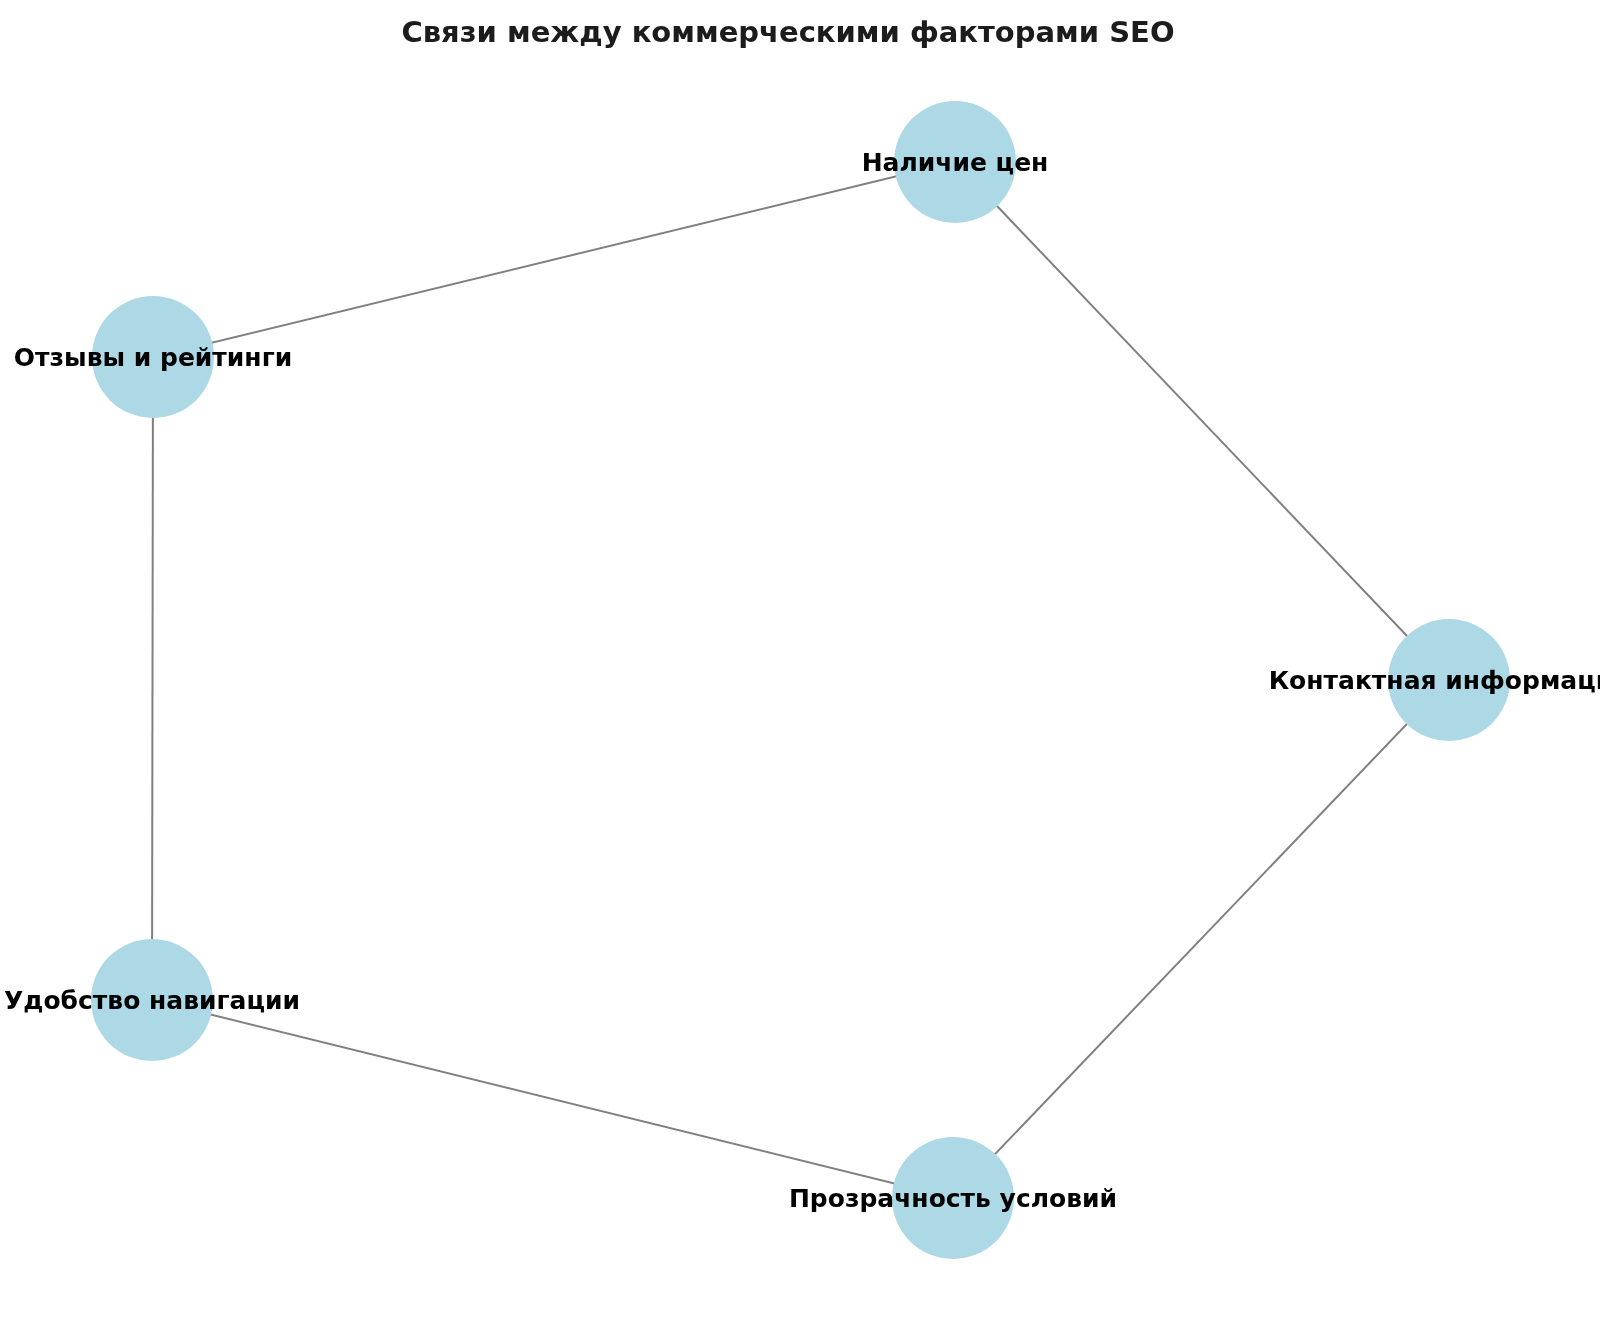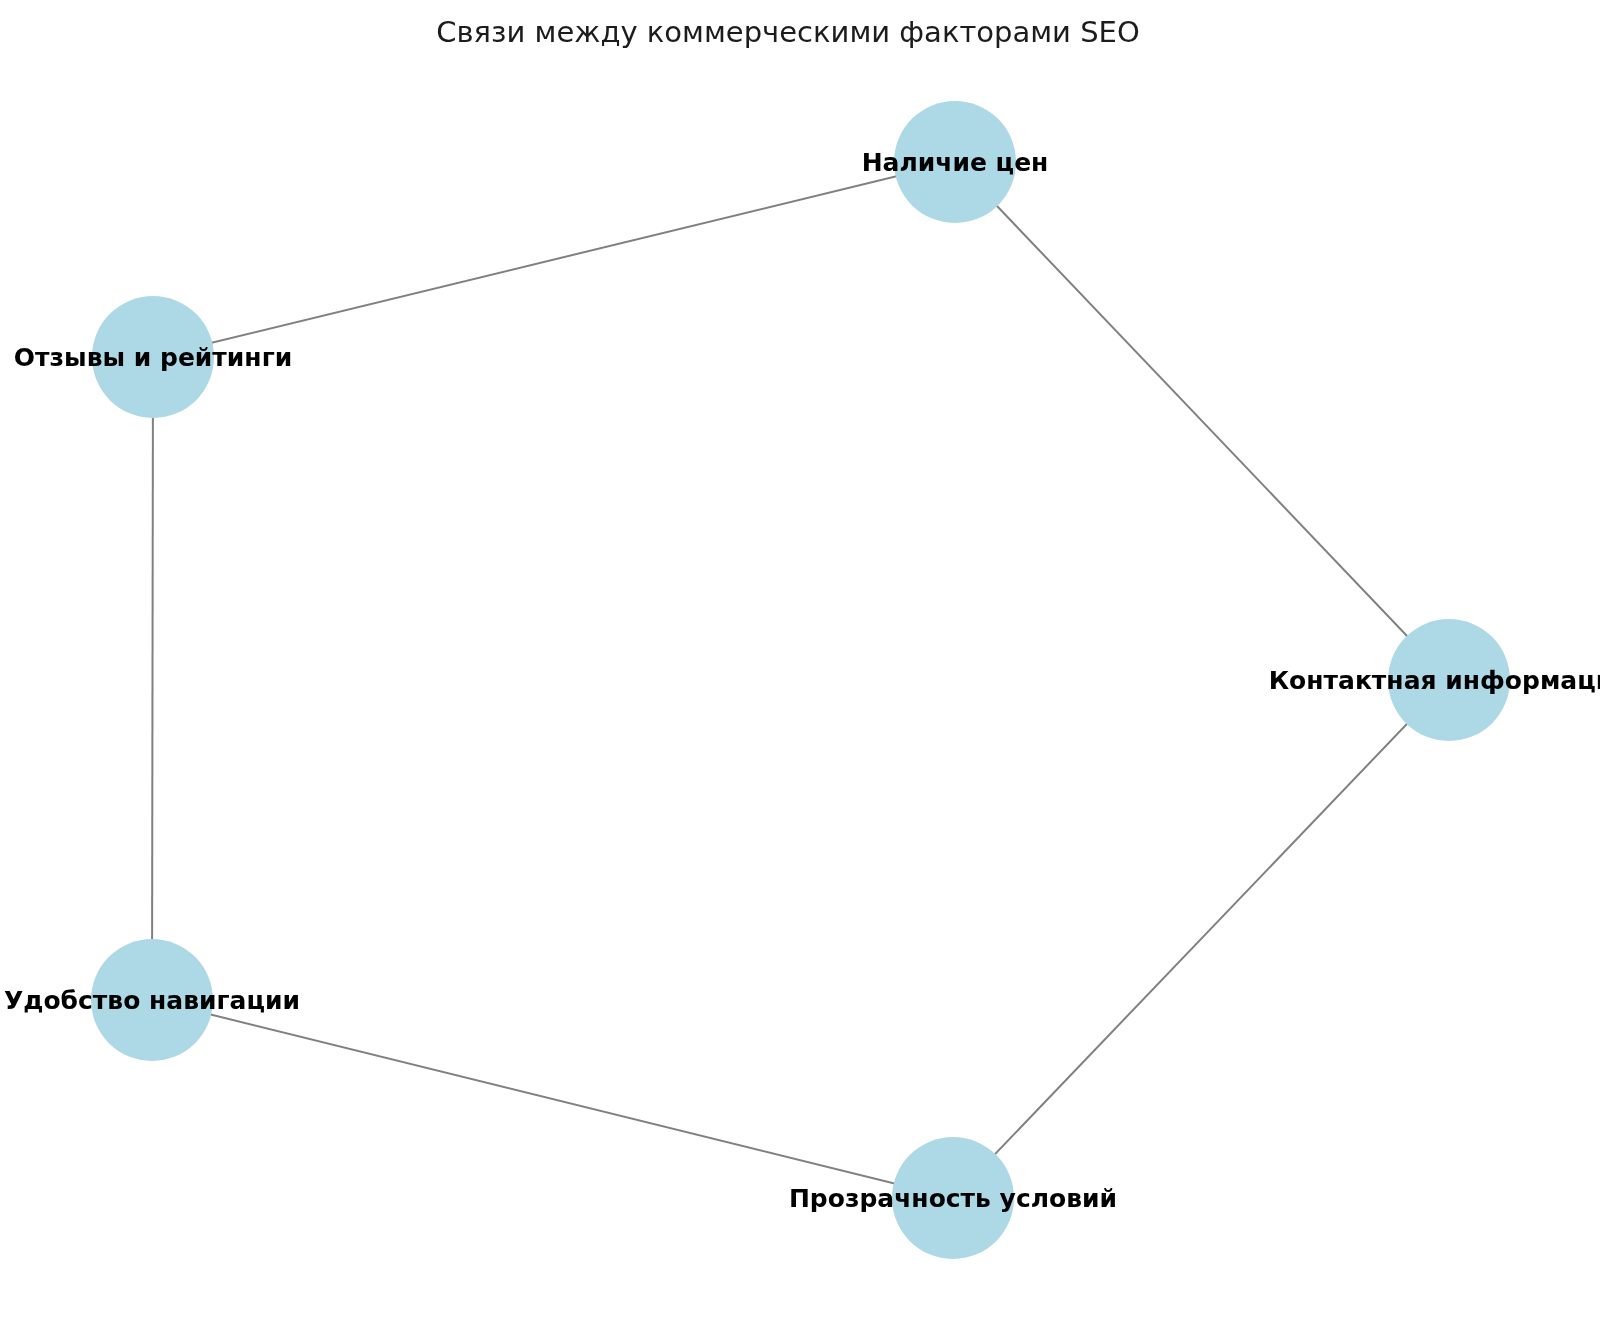--- a/index.html
+++ b/index.html
@@ -30,21 +30,21 @@
     font-size: 25px;
     text-anchor: middle;
   }
   #chart-title {
     position: absolute;
     left: 788px;
     top: 15px;
     transform: translateX(-50%);
     white-space: nowrap;
     font-size: 29px;
-    font-weight: normal;
+    font-weight: bold;
     color: #1c1c1c;
   }
 </style>
 </head>
 <body>
 
 <div id="chart-title">Связи между коммерческими факторами SEO</div>
 
 <svg id="graph-canvas" width="1600" height="1323" viewBox="0 0 1600 1323">
   <g id="edges-layer">

